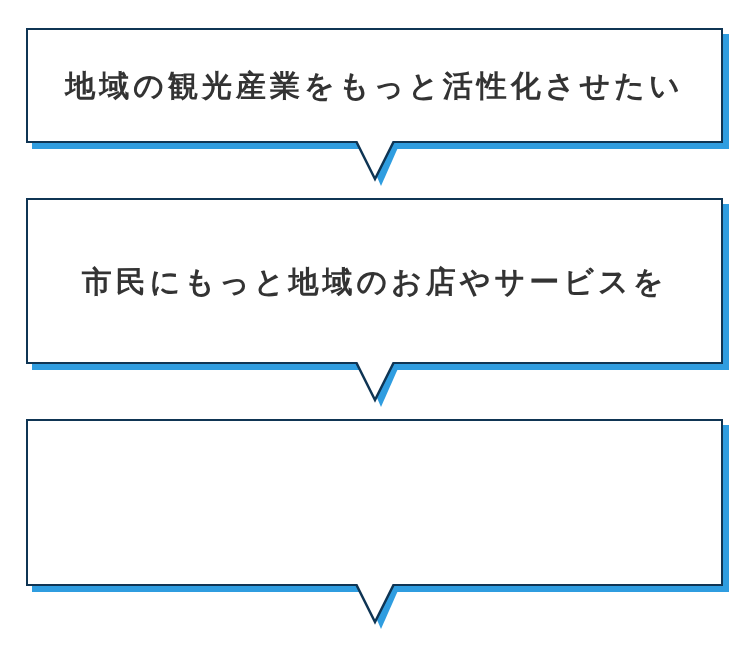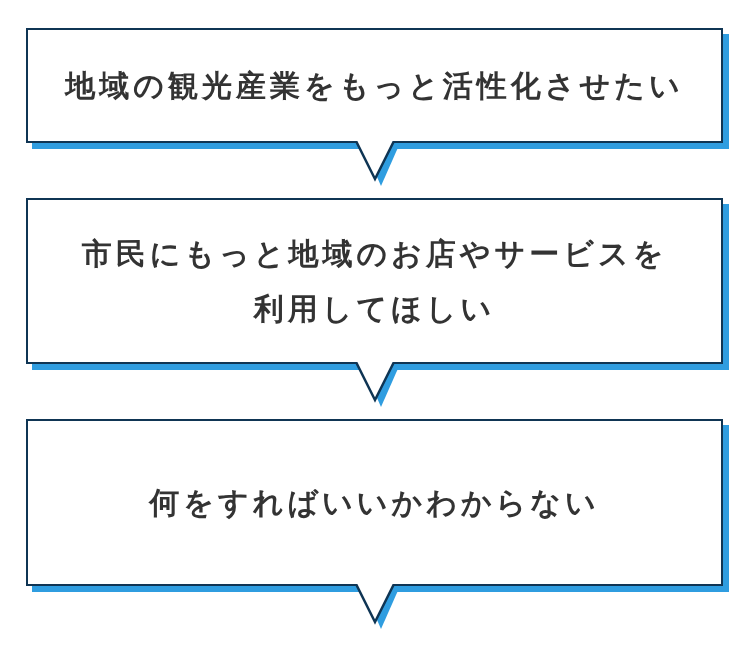--- a/index.html
+++ b/index.html
@@ -88,33 +88,31 @@
       <path class="tail-shadow-path" d="M8,2 L27,45 L46,2 Z"></path>
       <path class="tail-fill-path" d="M2,0 L21,38 L40,0 Z"></path>
       <path class="tail-stroke-path" d="M2,0 L21,38 L40,0"></path>
     </svg>
   </section>
 
   <section class="bubble bubble-2">
     <div class="bubble-shadow"></div>
     <div class="bubble-box">
       <span class="bubble-line">市民にもっと地域のお店やサービスを</span>
-      <span class="bubble-line">利用してほしい</span>
     </div>
     <svg class="bubble-tail" width="52" height="48" viewBox="0 0 52 48" aria-hidden="true">
       <path class="tail-shadow-path" d="M8,2 L27,45 L46,2 Z"></path>
       <path class="tail-fill-path" d="M2,0 L21,38 L40,0 Z"></path>
       <path class="tail-stroke-path" d="M2,0 L21,38 L40,0"></path>
     </svg>
   </section>
 
   <section class="bubble bubble-3">
     <div class="bubble-shadow"></div>
     <div class="bubble-box">
-      <span class="bubble-line">何をすればいいかわからない</span>
     </div>
     <svg class="bubble-tail" width="52" height="48" viewBox="0 0 52 48" aria-hidden="true">
       <path class="tail-shadow-path" d="M8,2 L27,45 L46,2 Z"></path>
       <path class="tail-fill-path" d="M2,0 L21,38 L40,0 Z"></path>
       <path class="tail-stroke-path" d="M2,0 L21,38 L40,0"></path>
     </svg>
   </section>
 
 </div>
 

